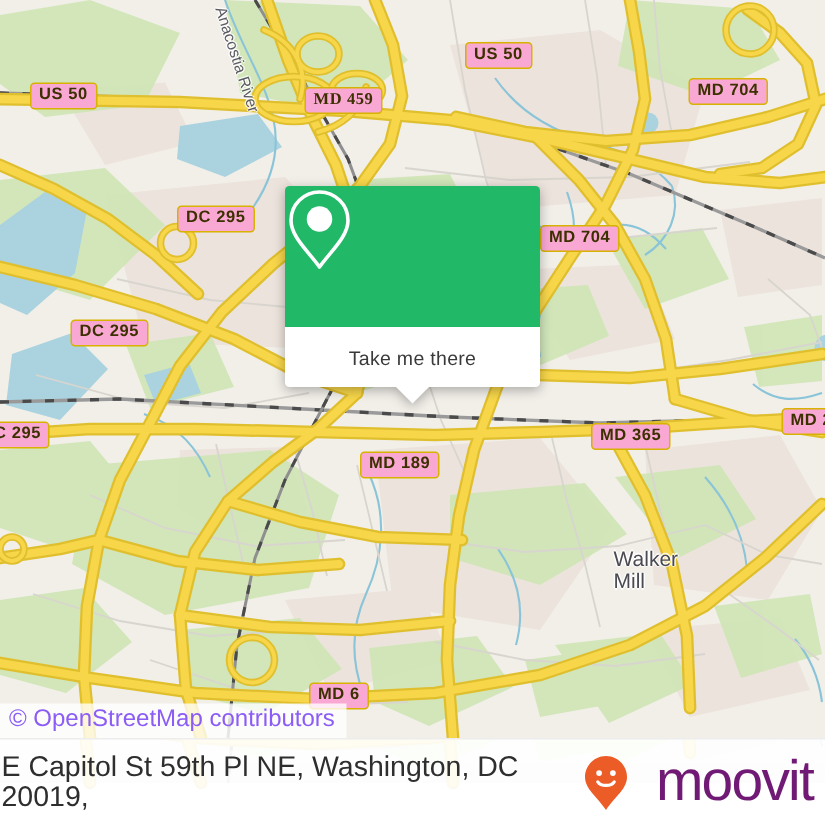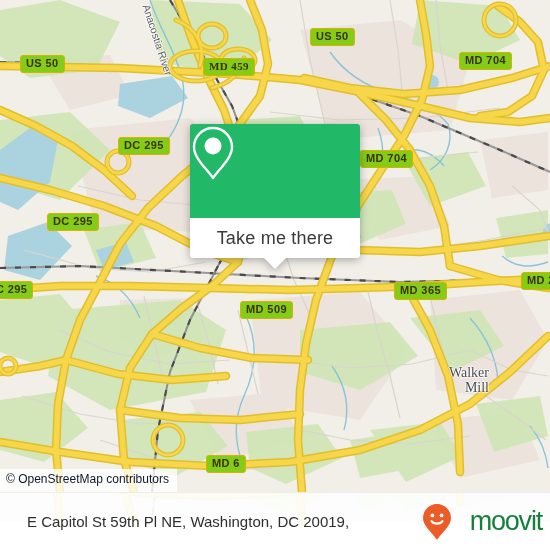--- a/index.html
+++ b/index.html
@@ -15,45 +15,45 @@
   .map {
     position:absolute; left:0; top:0; width:550px; height:492px;
     background:#f2efe9;
     overflow:hidden;
   }
   .map svg { position:absolute; left:0; top:0; }
 
   
   .shield {
     position:absolute;
-    background:#84cc16;
+    background:#f9a8d4;
     border:1.3px solid #d8b200;
     border-radius:3px;
     color:#3d3000;
     font-size:11px;
     font-weight:bold;
     letter-spacing:0.4px;
     padding:1px 5px 2px 5px;
     white-space:nowrap;
     line-height:13px;
     font-family:"Liberation Sans", sans-serif;
   }
 
   
   .place {
     position:absolute;
     color:#4a4a52;
     font-size:14px;
-    text-align:right;
+    text-align:left;
     line-height:15px;
     text-shadow:
        1px 0 0 rgba(255,255,255,.85), -1px 0 0 rgba(255,255,255,.85),
        0 1px 0 rgba(255,255,255,.85), 0 -1px 0 rgba(255,255,255,.85);
     white-space:pre-line;
-    font-family:Liberation Serif, serif;
+    font-family:Liberation Sans, sans-serif;
   }
   .river-label {
     position:absolute;
     color:#5a5a62;
     font-size:10.5px;
     white-space:nowrap;
     transform-origin:0 0;
     text-shadow:
        1px 0 0 rgba(255,255,255,.8), -1px 0 0 rgba(255,255,255,.8),
        0 1px 0 rgba(255,255,255,.8), 0 -1px 0 rgba(255,255,255,.8);
@@ -71,40 +71,40 @@
     height:94px;
     border-radius:3px 3px 0 0;
     display:flex; align-items:center; justify-content:center;
   }
   .callout-white {
     background:#ffffff;
     height:40px;
     border-radius:0 0 3px 3px;
     display:flex; align-items:center; justify-content:center;
     color:#3a3a3a;
-    font-size:18px;
+    font-size:13px;
     letter-spacing:.2px;
   }
   .callout-tail {
     position:absolute;
     left:50%; top:134px;
     margin-left:-11px;
     width:0; height:0;
     border-left:11px solid transparent;
     border-right:11px solid transparent;
     border-top:11px solid #ffffff;
   }
 
   
   .attrib {
     position:absolute;
     left:0; top:469px;
     background:rgba(255,255,255,.78);
-    color:#0f172a;
-    font-size:12px;
+    color:#8b5cf6;
+    font-size:16px;
     padding:3px 8px 20px 6px;
     line-height:15px;
     white-space:nowrap;
   }
 
   
   .footer {
     position:absolute;
     left:0; top:492px; width:550px; height:58px;
     background:#ffffff;
@@ -113,36 +113,36 @@
     overflow:hidden;
   }
   .footer-watermark {
     position:absolute; left:0; top:-492px; width:550px; height:550px;
     opacity:.07;
     pointer-events:none;
   }
   .footer-address {
     position:relative;
     z-index:2;
-    padding-left:27px;
+    padding-left:1px;
     color:#2e2e2e;
-    font-size:15px;
+    font-size:19px;
     line-height:20px;
     max-width:400px;
   }
   .brand {
     position:absolute;
     right:8px; top:50%;
     transform:translateY(-50%);
     display:flex; align-items:center;
     z-index:2;
   }
   .brand-word {
-    font-size:27px;
-    color:#15803d;
+    font-size:38px;
+    color:#701a75;
     letter-spacing:-1.2px;
     font-weight:normal;
     margin-left:18px;
     line-height:33px;
   }
 </style>
 </head>
 <body>
 
 <div id="app">
@@ -337,21 +337,21 @@
     <div class="shield" style="left:20px;  top:55px;">US 50</div>
     <div class="shield" style="left:203px; top:58px;font-family:Liberation Serif, serif;">MD 459</div>
     <div class="shield" style="left:310px; top:28px;">US 50</div>
     <div class="shield" style="left:459px; top:52px;">MD 704</div>
     <div class="shield" style="left:118px; top:137px;">DC 295</div>
     <div class="shield" style="left:360px; top:150px;">MD 704</div>
     <div class="shield" style="left:47px;  top:213px;">DC 295</div>
     <div class="shield" style="left:-10px; top:281px;">C 295</div>
     <div class="shield" style="left:394px; top:282px;">MD 365</div>
     <div class="shield" style="left:521px; top:272px;">MD 21</div>
-    <div class="shield" style="left:240px; top:301px;">MD 509</div>
+    <div class="shield" style="left:240px; top:301px;">MD 189</div>
     <div class="shield" style="left:206px; top:455px;">MD 6</div>
 
     <div class="callout">
       <div class="callout-green">
         <svg width="46" height="58" viewBox="0 0 46 58">
           <path d="M23 4 C12.5 4 4 12.5 4 23 C4 34 16 44 23 54 C30 44 42 34 42 23 C42 12.5 33.5 4 23 4 Z" fill="none" stroke="#ffffff" stroke-width="2.4" stroke-linejoin="round"></path>
           <circle cx="23" cy="22" r="8.5" fill="#ffffff"></circle>
         </svg>
       </div>
       <div class="callout-white">Take me there</div>

